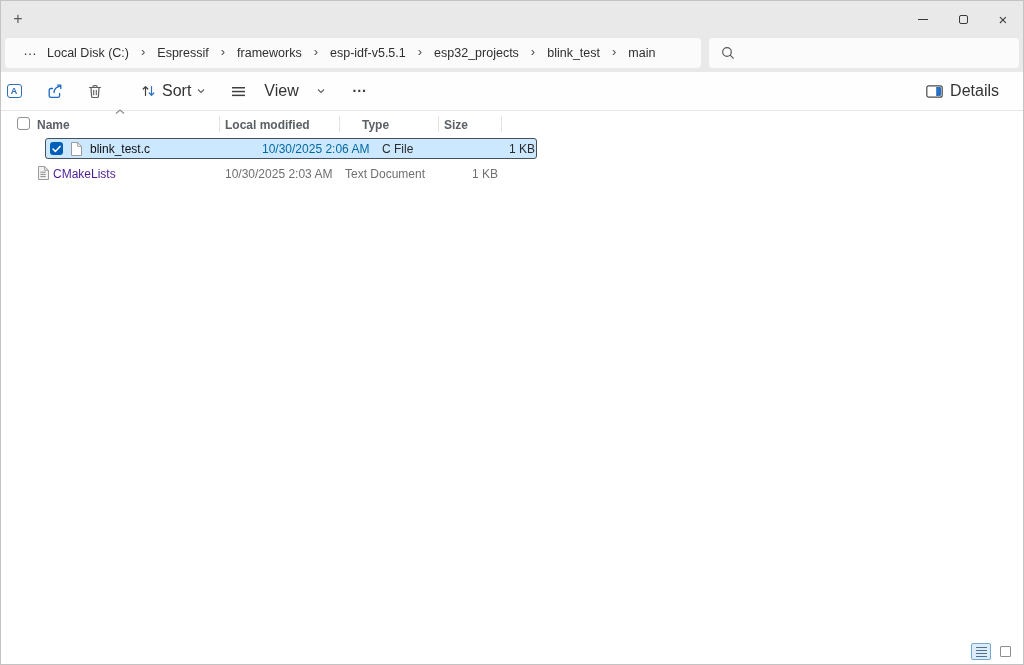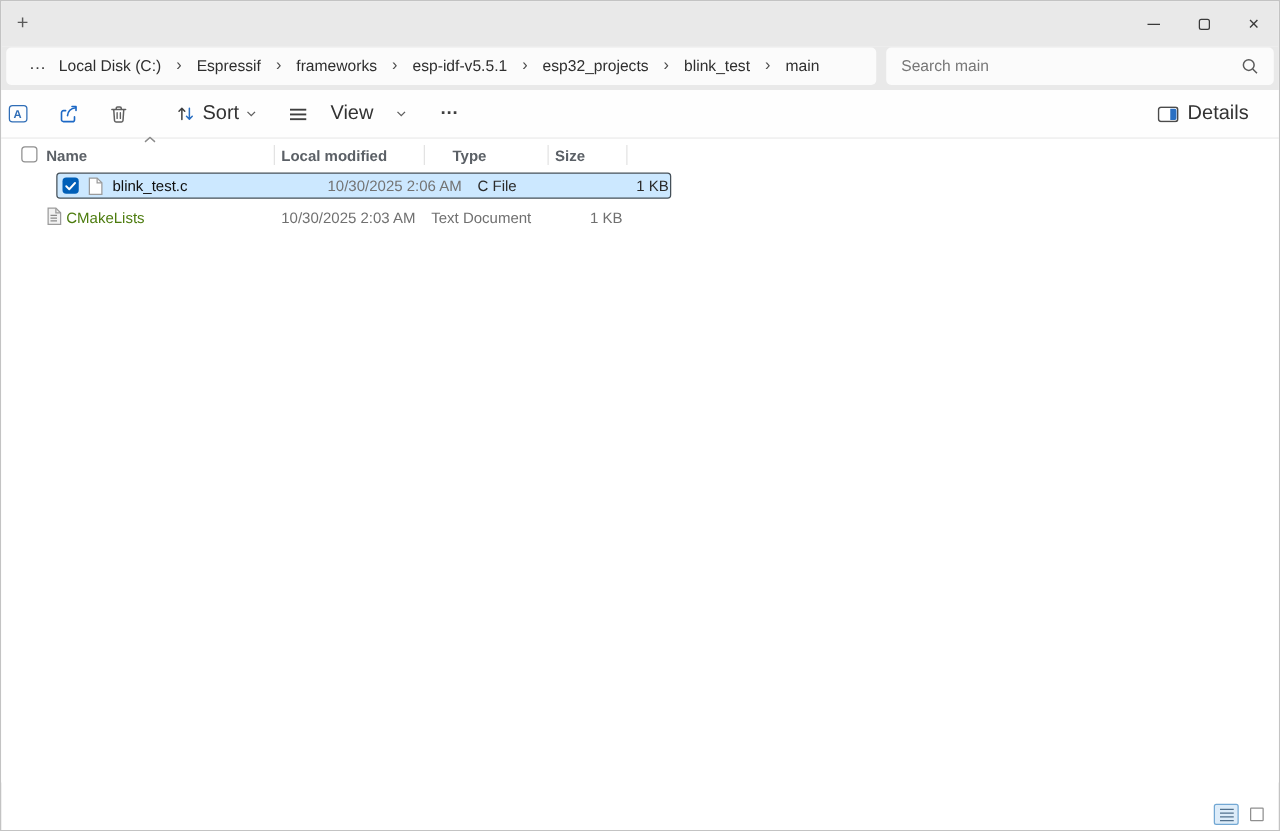--- a/index.html
+++ b/index.html
@@ -51,24 +51,24 @@
   .hdr-sep { position:absolute; top:4px; width:1px; height:16px; background:#e3e3e3; }
   .sort-caret { position:absolute; left:114px; top:-3px; }
 
   .file-row { position:absolute; left:8px; width:492px; height:21px; border-radius:3px; }
   .row-selected { background:#cce8ff; border:1px solid #455059;margin-left:36px; }
   .cell { position:absolute; top:50%; transform:translateY(-50%); font-size:12px; white-space:nowrap; }
   .row-checkbox { position:absolute; left:4px; top:3px; width:13px; height:13px; background:#005fb8; border-radius:3px;
                   display:flex; align-items:center; justify-content:center; }
   .row-icon { position:absolute; left:22px; top:2px; width:16px; height:16px; }
   .c-name { left:44px; color:#101010; }
-  .c-date { left:216px; color:#737373; }
+  .c-date { left:216px; color:#0369a1; }
   .c-type { left:336px; color:#2b2b2b; }
   .c-size { left:414px; width:75px; text-align:right; color:#2b2b2b; }
-  .row-plain .c-name { color:#4d7c0f; }
+  .row-plain .c-name { color:#4c1d95; }
   .row-plain .c-date, .row-plain .c-type, .row-plain .c-size { color:#707070; }
   .row-plain .row-icon { left:26px; }
 
   
   .view-toggles { position:absolute; right:8px; bottom:4px; display:flex; gap:4px; align-items:center; }
   .toggle { width:20px; height:17px; display:flex; align-items:center; justify-content:center; border-radius:2px; }
   .toggle-active { background:#ddecf9; border:1px solid #72a7d3; }
   .lines-glyph { display:flex; flex-direction:column; gap:2px; }
   .lines-glyph i { display:block; width:11px; height:1px; background:#51708d; }
   .square-glyph { width:11px; height:11px; border:1.3px solid #8f8f8f; border-radius:1px; }
@@ -106,21 +106,20 @@
       <span class="crumb-sep">›</span>
       <span class="crumb-item">esp-idf-v5.5.1</span>
       <span class="crumb-sep">›</span>
       <span class="crumb-item">esp32_projects</span>
       <span class="crumb-sep">›</span>
       <span class="crumb-item">blink_test</span>
       <span class="crumb-sep">›</span>
       <span class="crumb-item">main</span>
     </div>
     <div class="search-box">
-      <input type="text" placeholder="Search main" style="">
       <svg width="14" height="14" viewBox="0 0 14 14">
         <circle cx="6" cy="6" r="4.3" fill="none" stroke="#5a5a5a" stroke-width="1.2"></circle>
         <line x1="9.2" y1="9.2" x2="12.6" y2="12.6" stroke="#5a5a5a" stroke-width="1.2"></line>
       </svg>
     </div>
   </div>
 
   <div class="toolbar">
     <div class="tb-btn rename-btn">
       <span class="rename-glyph">A</span>

